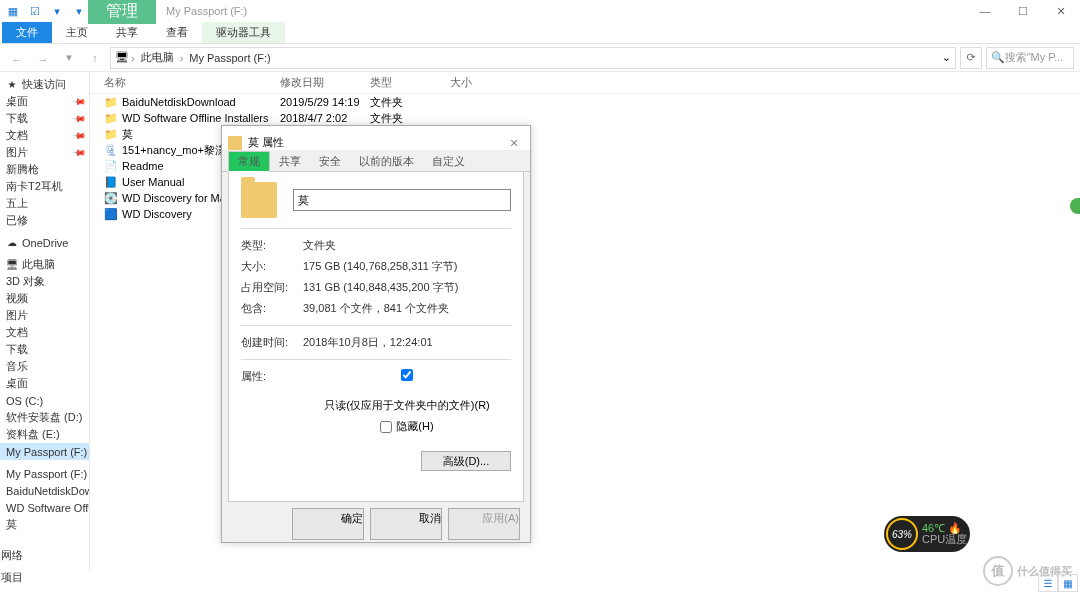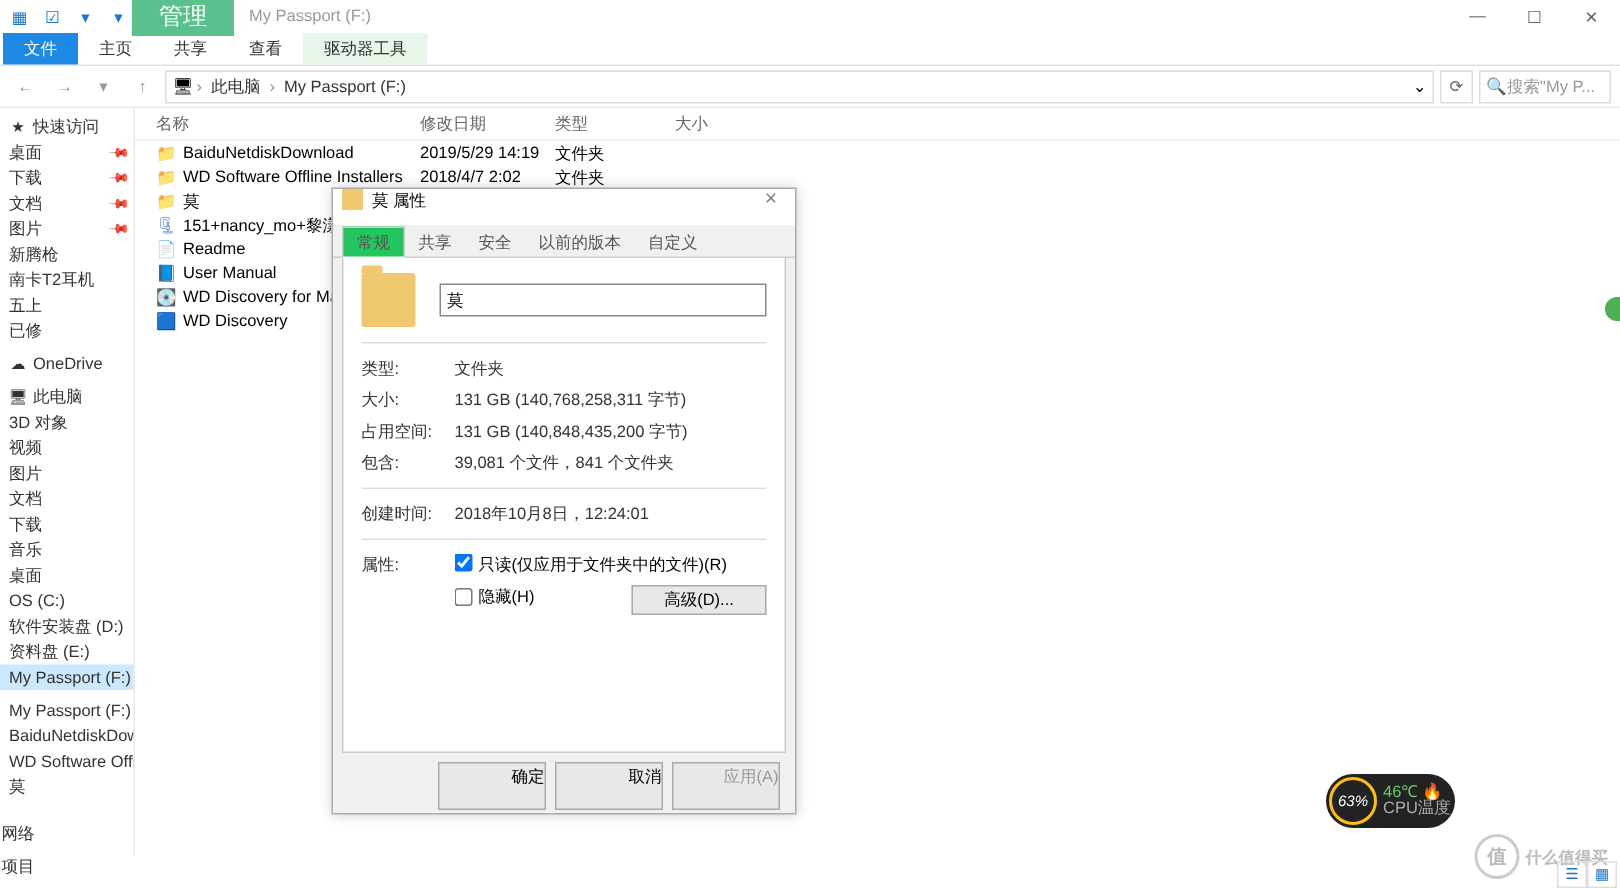--- a/index.html
+++ b/index.html
@@ -46,36 +46,36 @@
 .col-type { width:80px; }
 .col-size { width:60px; }
 .list-row { display:flex; height:16px; align-items:center; }
 .list-row .col-name { display:flex; align-items:center; gap:4px; }
 .file-icon { width:14px; height:14px; display:inline-flex; align-items:center; justify-content:center; font-size:11px; }
 .folder-ic { color:#f0c870; }
 .doc-ic { color:#5a8fd0; }
 
 
 .dialog { position:absolute; left:221px; top:125px; width:310px; height:418px; background:#f0f0f0; border:1px solid #aaa; box-shadow:0 0 8px rgba(0,0,0,0.2); z-index:10; }
-.dlg-title { height:24px; display:flex; align-items:flex-start; padding:0 6px; background:#fff; }
+.dlg-title { height:24px; display:flex; align-items:flex-end; padding:0 6px; background:#fff; }
 .dlg-title-icon { width:14px; height:14px; background:#f0c870; margin-right:6px; }
 .dlg-close { margin-left:auto; width:20px; text-align:center; color:#888; }
 .dlg-tabs { display:flex; height:22px; background:#f0f0f0; padding-left:6px; border-bottom:1px solid #ccc; align-items:flex-end; }
 .dlg-tab { padding:2px 9px; color:#555; }
 .dlg-tab.active { background:#22c55e; border:1px solid #ccc; border-bottom:1px solid #fff; position:relative; top:1px; }
 .dlg-body { background:#fff; margin:0 6px; height:330px; padding:10px 12px; border:1px solid #ccc; border-top:none; }
 .dlg-icon-row { display:flex; align-items:center; gap:16px; margin-bottom:10px; }
 .dlg-big-folder { width:36px; height:36px; background:#f0c870; border-radius:2px; position:relative; }
 .dlg-big-folder::before { content:""; position:absolute; top:-5px; left:0; width:14px; height:5px; background:#f0c870; border-radius:2px 2px 0 0; }
 .dlg-name-input { flex:1; height:22px; border:1px solid #888; padding:0 4px; background:#fff; }
 .dlg-sep { height:1px; background:#ddd; margin:6px 0; }
 .dlg-row { display:flex; padding:3px 0; }
 .dlg-label { width:62px; color:#333; }
 .dlg-val { color:#333; }
-.dlg-check { display:flex; align-items:flex-start; gap:4px; }
+.dlg-check { display:flex; align-items:center; gap:17px;flex-direction:column; }
 .dlg-adv-btn { width:90px; height:20px; border:1px solid #aaa; background:#e8e8e8; text-align:center; line-height:18px; margin-left:auto; }
 .dlg-btns { display:flex; justify-content:flex-end; gap:6px; padding:6px 10px; }
 .dlg-btn { width:72px; height:32px; border:1px solid #aaa; background:#e8e8e8; line-height:19px; text-align:right; }
 .dlg-btn.disabled { color:#999; }
 
 
 .cpu-widget { position:absolute; right:110px; bottom:40px; width:86px; height:36px; background:#222; border-radius:18px; display:flex; align-items:center; padding:2px; }
 .cpu-circle { width:32px; height:32px; border-radius:50%; border:2px solid #ffc107; display:flex; align-items:center; justify-content:center; color:#fff; font-size:10px;font-style:italic; }
 .cpu-info { margin-left:4px; color:#6c6; font-size:9px; line-height:11px; }
 .watermark { position:absolute; right:8px; bottom:6px; color:#bbb; font-size:18px; font-weight:bold; display:flex; align-items:center; gap:4px; }
@@ -336,21 +336,21 @@
       <div class="dlg-big-folder"></div>
       <input class="dlg-name-input" value="莫" style="">
     </div>
     <div class="dlg-sep"></div>
     <div class="dlg-row">
         <div class="dlg-label">类型:</div>
         <div class="dlg-val">文件夹</div>
       </div>
     <div class="dlg-row">
         <div class="dlg-label">大小:</div>
-        <div class="dlg-val">131 GB (140,768,258,311 字节)</div>
+        <div class="dlg-val">175 GB (140,768,258,311 字节)</div>
       </div>
     <div class="dlg-row">
         <div class="dlg-label">占用空间:</div>
         <div class="dlg-val">131 GB (140,848,435,200 字节)</div>
       </div>
     <div class="dlg-row">
         <div class="dlg-label">包含:</div>
         <div class="dlg-val">39,081 个文件，841 个文件夹</div>
       </div>
     <div class="dlg-sep"></div>

